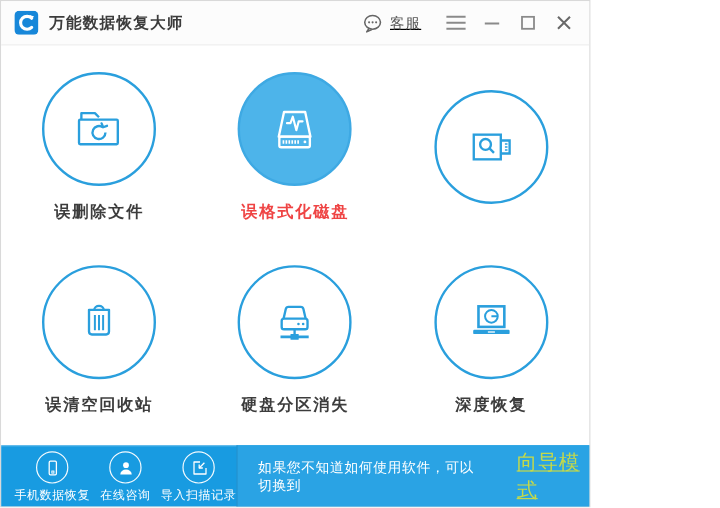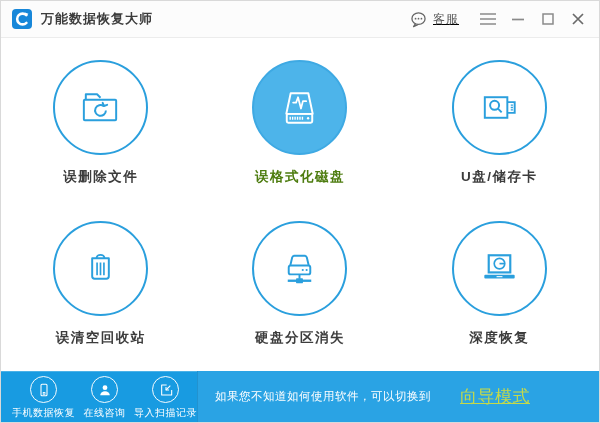--- a/index.html
+++ b/index.html
@@ -1,21 +1,21 @@
 <!DOCTYPE html>
 <html><head>
 <meta charset="utf-8">
 <style>
   * { margin:0; padding:0; box-sizing:border-box; }
   body {
     font-family: "Liberation Sans", "DejaVu Sans", sans-serif;
     width:600px; height:423px; overflow:hidden; background:#fff;
   }
   .window {
-    width:600px; height:423px; display:flex; flex-direction:column;
+    width:492px; height:423px; display:flex; flex-direction:column;
     border:1px solid #d9d9d9; background:#fff;
   }
   
   .titlebar {
     height:37px; flex:0 0 37px; background:#fcfcfc;
     border-bottom:1px solid #ececec;
     display:flex; align-items:center; padding:0 6px 0 11px;
   }
   .app-icon { width:20px; height:20px; display:flex; }
   .app-title { margin-left:9px; font-size:13px; font-weight:bold; color:#3c3c3c; letter-spacing:1px; }
@@ -37,21 +37,21 @@
   .feature-circle {
     width:95px; height:95px; border-radius:50%;
     display:flex; align-items:center; justify-content:center;
   }
   .circle-outline { border:2px solid #2a9fdd; background:#fff; }
   .circle-filled  { border:2px solid #3ea9e3; background:#4db4ea; }
   .feature-label {
     margin-top:13px; font-size:13.5px; font-weight:bold; color:#3c3c3c; letter-spacing:1.5px;
     white-space:nowrap;
   }
-  .feature-label.hl { color:#4d7c0f; }
+  .feature-label.hl { color:#ef4444; }
   
   .bottombar {
     height:51px; flex:0 0 51px; background:#189be1;
     display:flex; align-items:stretch;
     box-shadow: inset 0 1px 0 rgba(255,255,255,.22);
   }
   .bottom-actions {
     flex:0 0 196px; display:flex; padding:5px 0 0 12px;
   }
   .bottom-action {
@@ -170,21 +170,20 @@
         <svg viewBox="0 0 48 48" width="47" height="47">
           <g fill="none" stroke="#2a9fdd" stroke-width="2">
             <rect x="9" y="13.5" width="23" height="21"></rect>
             <path d="M32 18.5 h7.5 v11 h-7.5"></path>
             <path d="M35.5 21.5 h2.2 M35.5 24 h2.2 M35.5 26.5 h2.2" stroke-width="1.3"></path>
             <circle cx="19" cy="21.8" r="4.6"></circle>
             <line x1="22.4" y1="25.2" x2="26.2" y2="29"></line>
           </g>
         </svg>
       </div>
-      <div class="feature-label">U盘/储存卡</div>
     </div>
 
     <div class="feature">
       <div class="feature-circle circle-outline">
         <svg viewBox="0 0 48 48" width="47" height="47">
           <g fill="none" stroke="#2a9fdd" stroke-width="2">
             <path d="M20 13.5 a4 3.4 0 0 1 8 0"></path>
             <path d="M15.5 13.5 h17 v18.5 a2.5 2.5 0 0 1 -2.5 2.5 h-12 a2.5 2.5 0 0 1 -2.5 -2.5 z" stroke-linejoin="round"></path>
             <path d="M20.5 17.8 v13 M24 17.8 v13 M27.5 17.8 v13" stroke-width="1.7"></path>
           </g>

